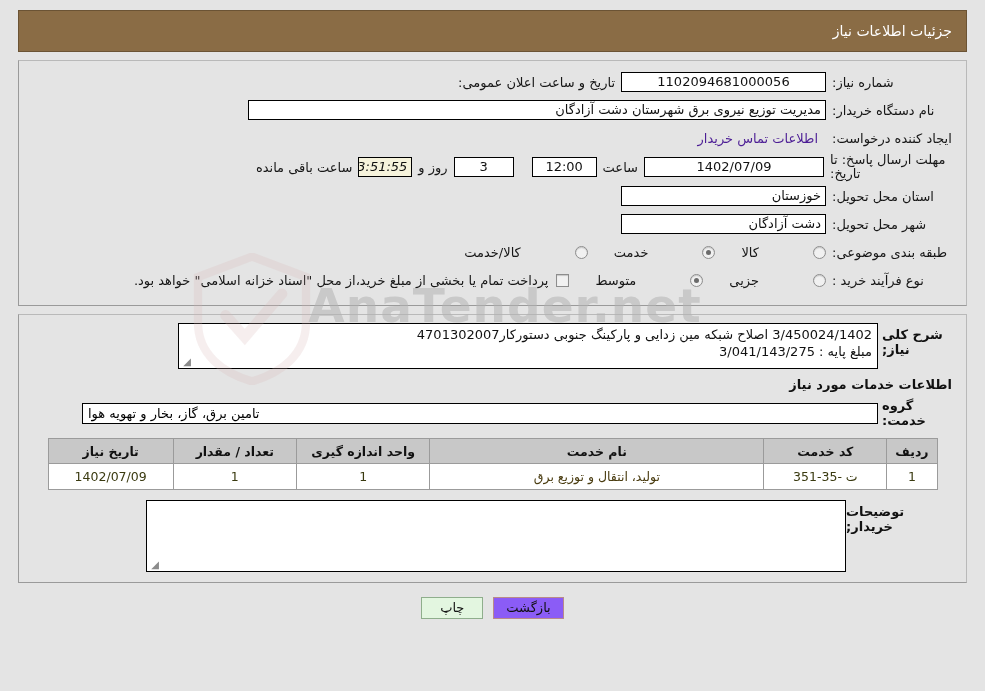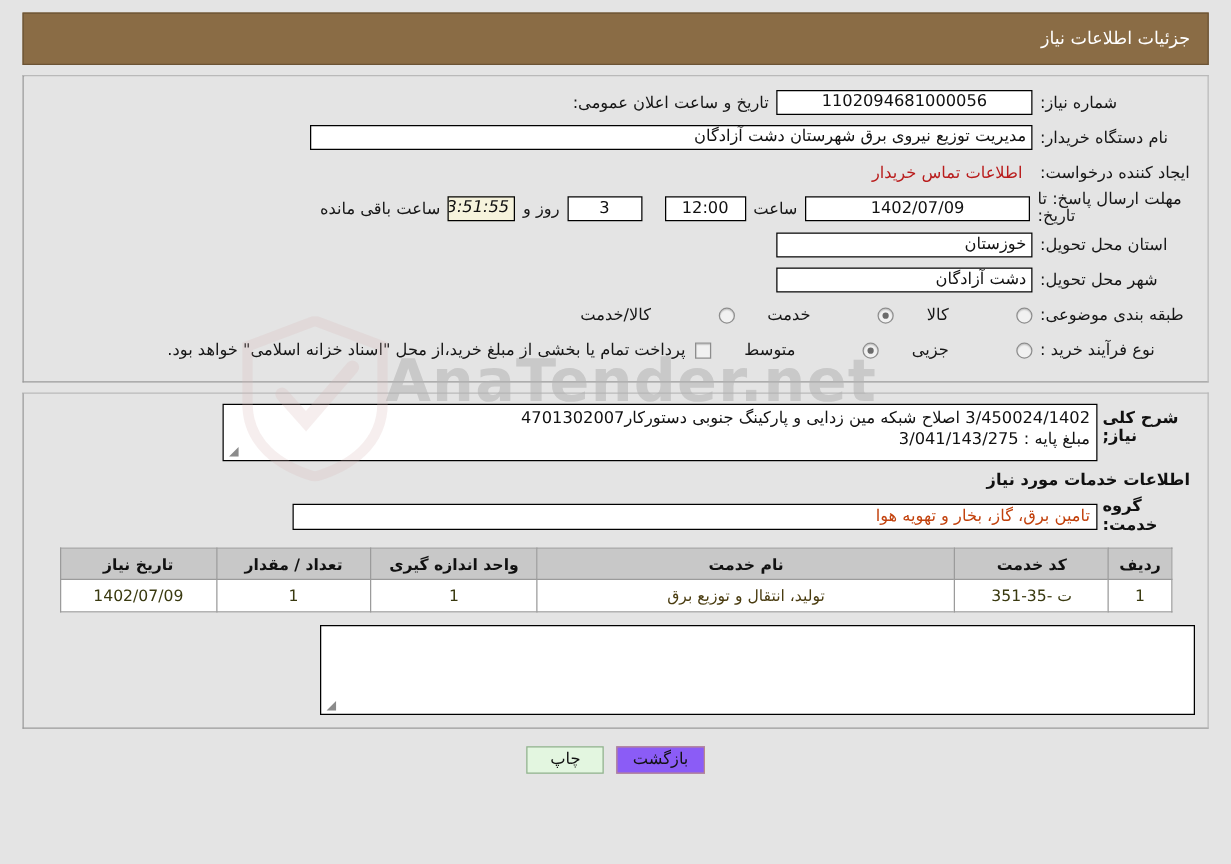--- a/index.html
+++ b/index.html
@@ -96,21 +96,21 @@
   .w-announce { width: 180px; }
 
   .inlbl {
     font-size: 13px;
     padding: 0 6px;
     white-space: nowrap;
     color: #161616;
     flex: 0 0 auto;
   }
   .link {
-    color: #b91c1c;
+    color: #4c1d95;
     font-size: 13px;
     padding: 0 8px;
     white-space: nowrap;
     cursor: pointer;
     flex: 0 0 auto;
   }
 
   
   .radios { display: flex; align-items: center; flex: 0 0 auto; }
   .ritem { display: flex; align-items: center; margin-left: 26px; white-space: nowrap; gap: 48px; }
@@ -185,23 +185,23 @@
     padding: 8px 4px 4px 0;
   }
 
   .grouprow { display: flex; align-items: center; padding: 2px 0 8px 0; }
   .grouplbl {
     font-size: 13px; font-weight: bold; color: #111;
     width: 78px; text-align: left; padding-left: 4px; flex: 0 0 auto;
   }
   .groupfld {
     border: 1px solid #000; background: #fff;
-    width: 644px; height: 21px; line-height: 19px;
-    font-size: 13px; text-align: right; padding: 0 5px;
-    color: #c2410c;
+    width: 796px; height: 21px; line-height: 19px;
+    font-size: 13px; text-align: left; padding: 0 5px;
+    color: #000000;
   }
 
   
   table.grid {
     border-collapse: collapse;
     width: 890px;
     margin: 2px auto 0 auto;
     background: #fff;
     font-size: 13px;
   }
@@ -407,20 +407,21 @@
           <td>ت -35-351</td>
           <td class="name">تولید، انتقال و توزیع برق</td>
           <td>1</td>
           <td>1</td>
           <td>1402/07/09</td>
         </tr>
       </tbody>
     </table>
 
     <div class="cmtrow">
+      <span class="cmtlbl">توضیحات خریدار;</span>
       <div class="ta big">
         <div></div>
         <span class="grip">◢</span>
       </div>
     </div>
 
   </div>
 
   <div class="btnbar">
     <button class="btn back">بازگشت</button>

